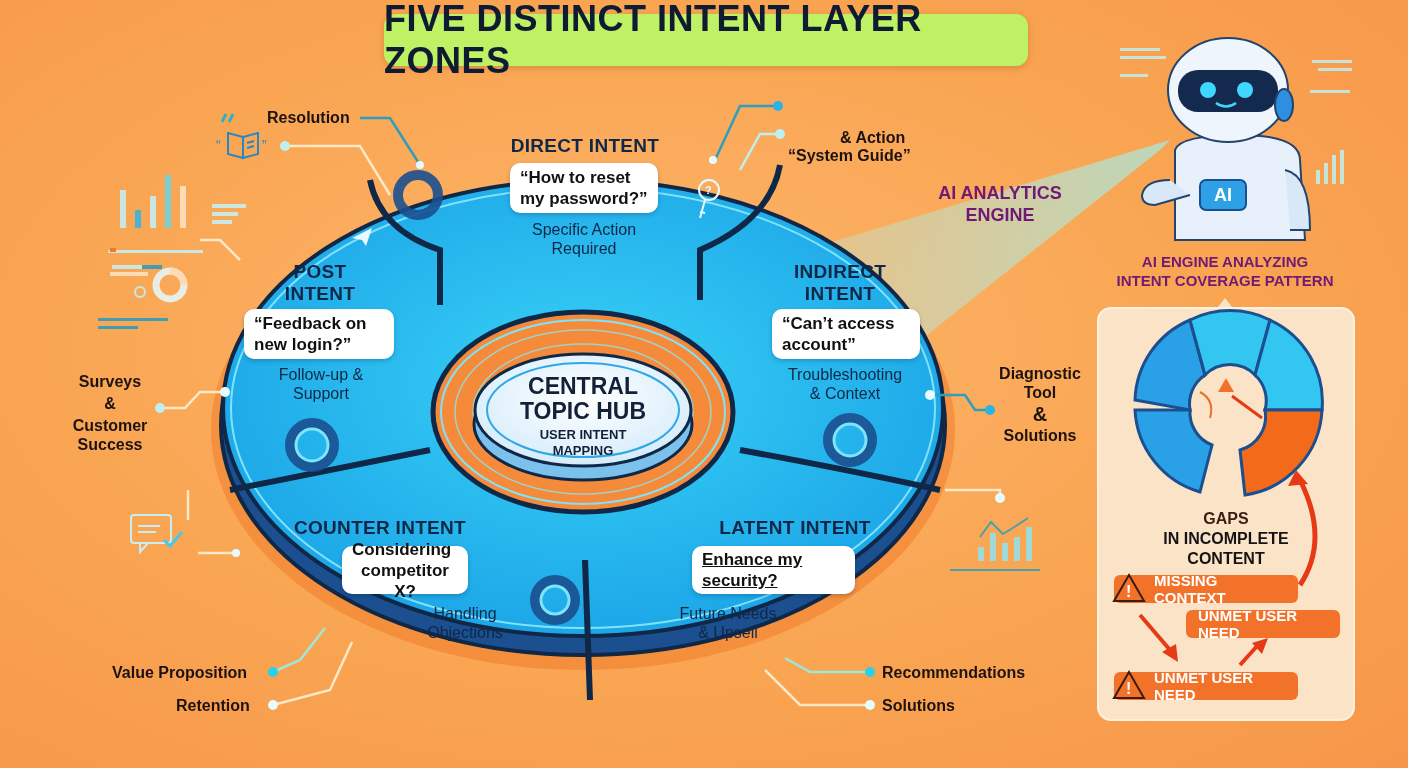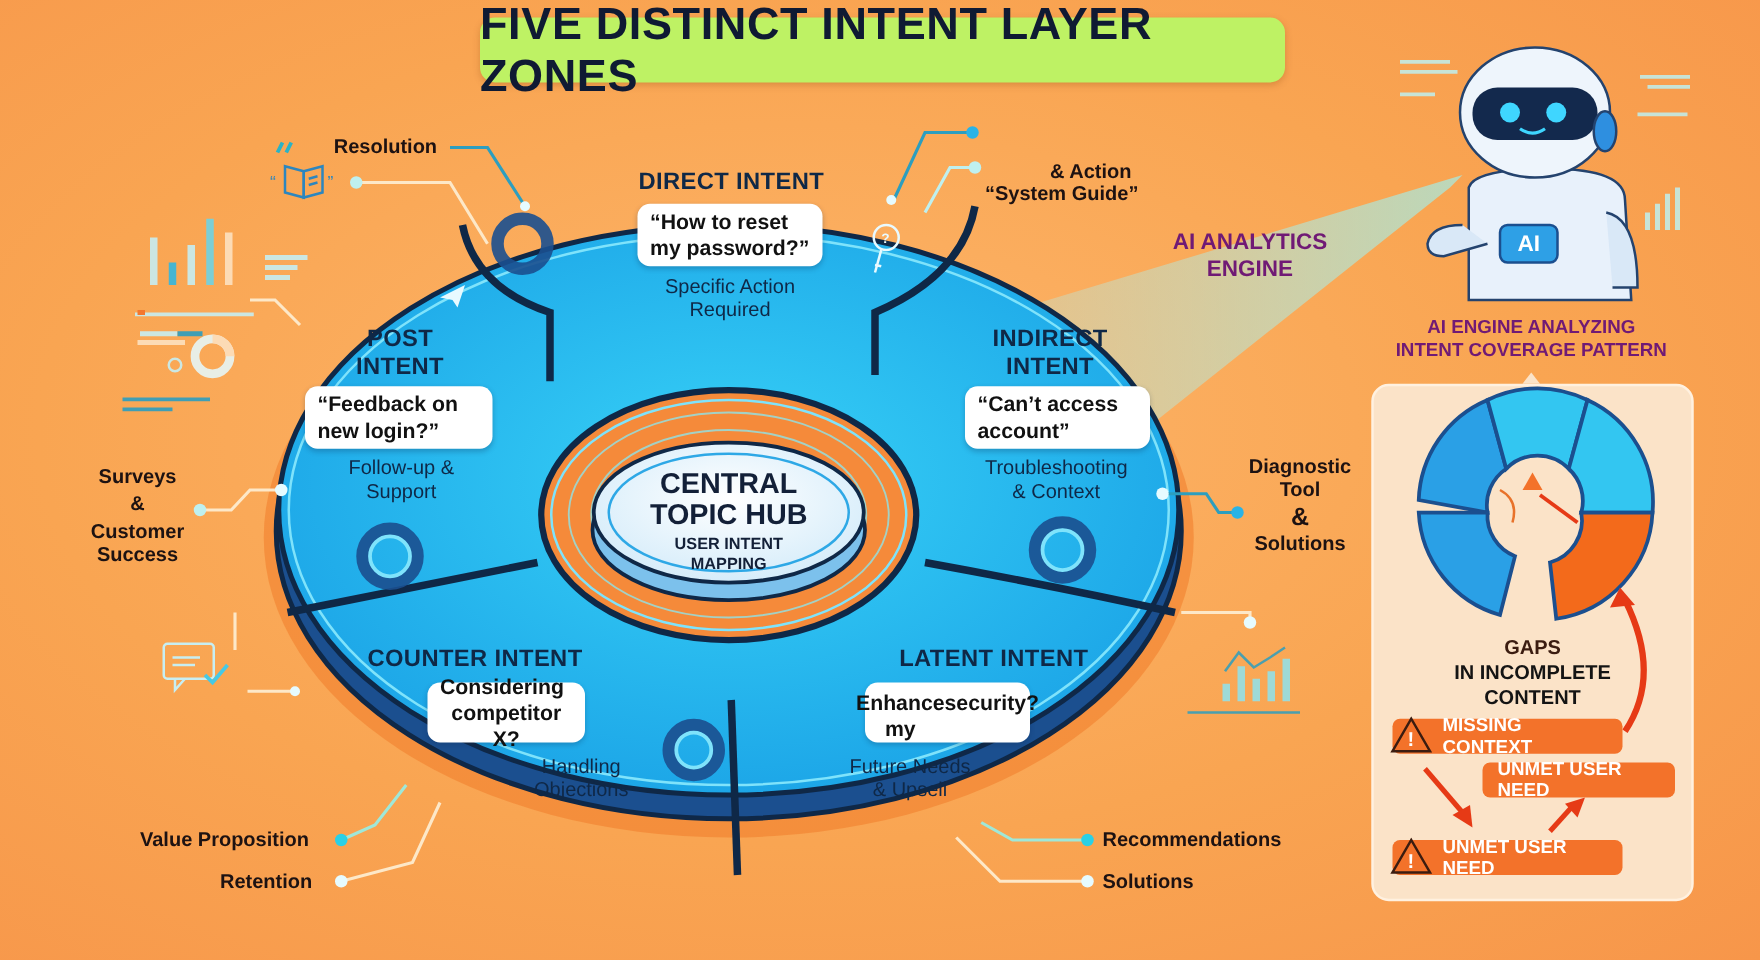--- a/index.html
+++ b/index.html
@@ -296,21 +296,21 @@
 <div class="bubble" style="left:342px;top:546px;width:126px;height:48px;flex-direction:column;">
   <span>Considering</span>
   <span>competitor X?</span>
 </div>
 <div class="zone-sub" style="left:410px;top:604px;width:110px;">
   <div>Handling</div>
   <div>Objections</div>
 </div>
 
 <div class="zone-title" style="left:705px;top:517px;width:180px;">LATENT INTENT</div>
-<div class="bubble" style="left:692px;top:546px;width:132px;height:48px;flex-direction:row;">
+<div class="bubble" style="left:692px;top:546px;width:163px;height:48px;flex-direction:column;text-decoration:underline;">
   <span>Enhance my</span>
   <span>security?</span>
 </div>
 <div class="zone-sub" style="left:668px;top:604px;width:120px;">
   <div>Future Needs</div>
   <div>&amp; Upsell</div>
 </div>
 
 <div class="hub">
   <div class="hub-title">

